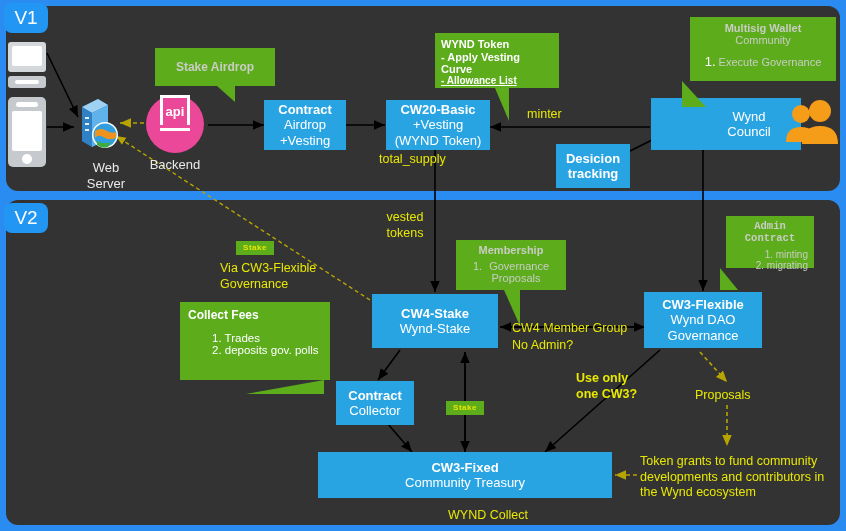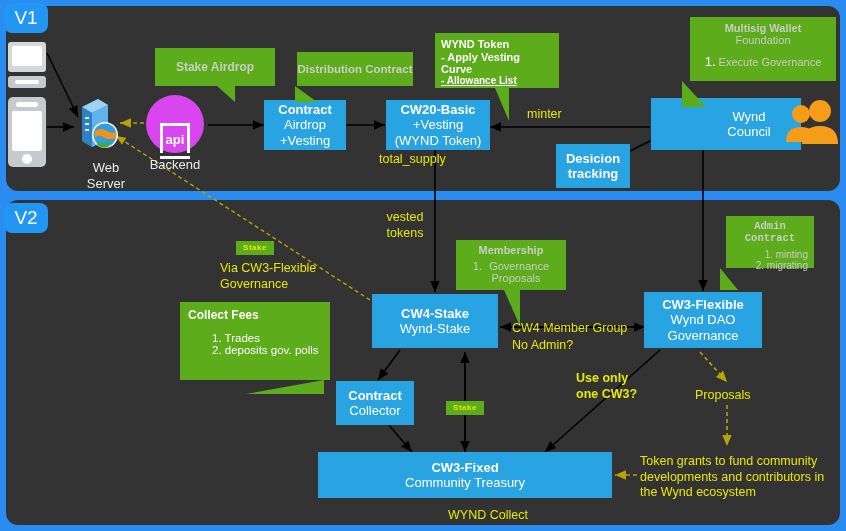--- a/index.html
+++ b/index.html
@@ -101,23 +101,23 @@
     text-align:center;
     z-index:24;
     line-height:1.25;
   }
 
   
   #api-circle{
     position:absolute;
     left:146px;top:95px;width:58px;height:58px;
     border-radius:50%;
-    background:#d946ef;
+    background:#ec4899;
     z-index:22;
-    display:flex;align-items:flex-end;justify-content:center;
+    display:flex;align-items:flex-start;justify-content:center;
   }
   .api-inner{
     width:30px;height:30px;
     border:3px solid #ffffff;
     border-bottom:none;
     box-sizing:border-box;
     color:#ffffff;
     font-size:13px;
     font-weight:bold;
     display:flex;align-items:center;justify-content:center;
@@ -266,35 +266,31 @@
   <div class="bluebox" style="left:556px;top:144px;width:74px;height:44px;">
     <div class="t1">Desicion</div>
     <div class="t1">tracking</div>
   </div>
 
   <div class="callout" style="left:155px;top:48px;width:120px;height:38px;">
     <div class="ctitle cal-dim" style="font-size:12px;text-align:center;line-height:38px;">Stake Airdrop</div>
     <div class="ctail" style="left:62px;top:38px;border-width:16px 0 0 18px;border-color:#5cac1c transparent transparent transparent;"></div>
   </div>
 
-  <div class="callout" style="left:297px;top:52px;width:116px;height:34px;">
-    <div class="ctitle cal-dim" style="font-size:11.5px;text-align:center;line-height:34px;">Distribution Contract</div>
-    <div class="ctail" style="left:0px;top:34px;border-width:0 0 16px 22px;border-color:transparent transparent #5cac1c transparent;transform:translateX(-2px) scaleX(-1);"></div>
-  </div>
 
   <div class="callout" style="left:435px;top:33px;width:124px;height:55px;padding:5px 6px 0 6px;box-sizing:border-box;">
     <div class="ctitle cal-bright" style="font-size:11px;">WYND Token</div>
     <div class="cal-bright" style="font-size:11px;font-weight:bold;margin-top:1px;">- Apply Vesting Curve</div>
     <div class="cal-bright" style="font-size:10px;font-weight:bold;text-decoration:underline;">- Allowance List</div>
     <div class="ctail" style="left:60px;top:55px;border-width:33px 0 0 14px;border-color:#5cac1c transparent transparent transparent;"></div>
   </div>
 
   <div class="callout" style="left:690px;top:17px;width:146px;height:64px;padding:5px 8px 0 8px;box-sizing:border-box;text-align:center;">
     <div class="ctitle cal-dim" style="font-size:11px;">Multisig Wallet</div>
-    <div class="cal-dim" style="font-size:11px;">Foundation</div>
+    <div class="cal-dim" style="font-size:11px;">Community</div>
     <div style="margin-top:8px;font-size:11px;color:#c9cdc4;">
       <span style="font-size:13px;color:#ffffff;">1.</span>
       <span>Execute Governance</span>
     </div>
     <div class="ctail" style="left:0px;top:64px;border-width:0 0 26px 24px;border-color:transparent transparent #5cac1c transparent;transform:translateX(-8px) scaleX(-1);"></div>
   </div>
 
   <div class="ytext" style="left:527px;top:107px;">minter</div>
   <div class="ytext" style="left:379px;top:152px;">total_supply</div>
 

